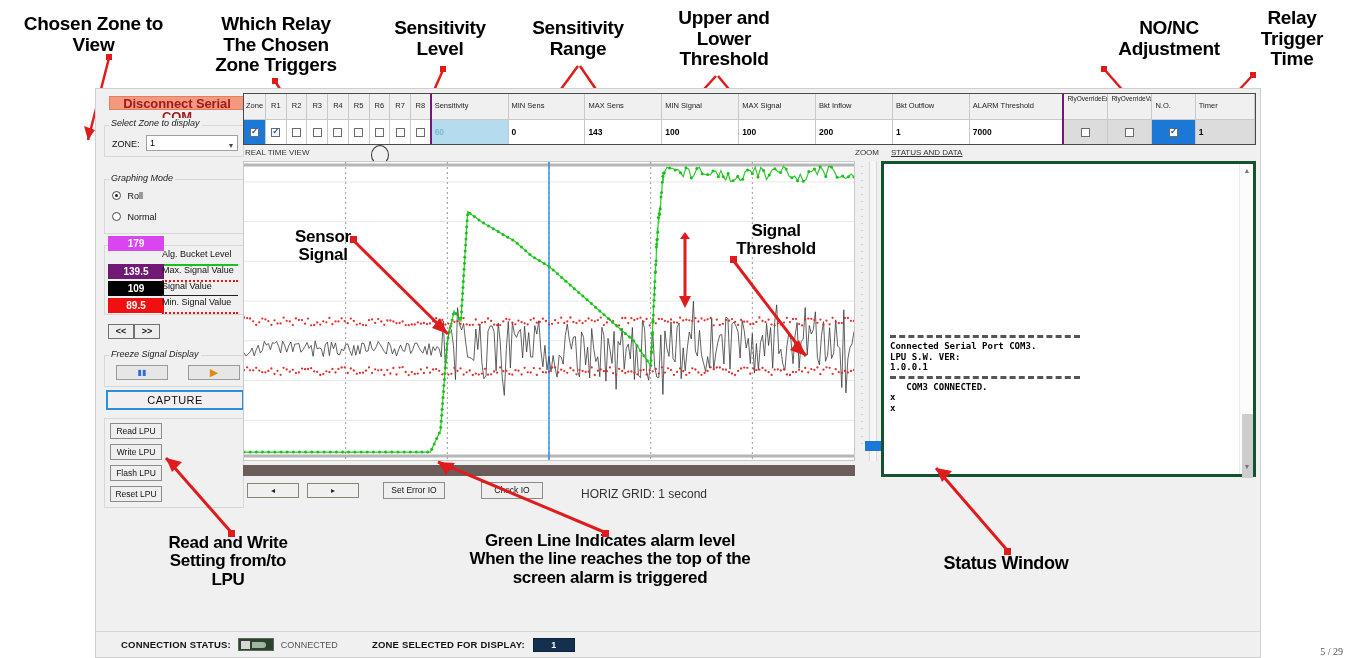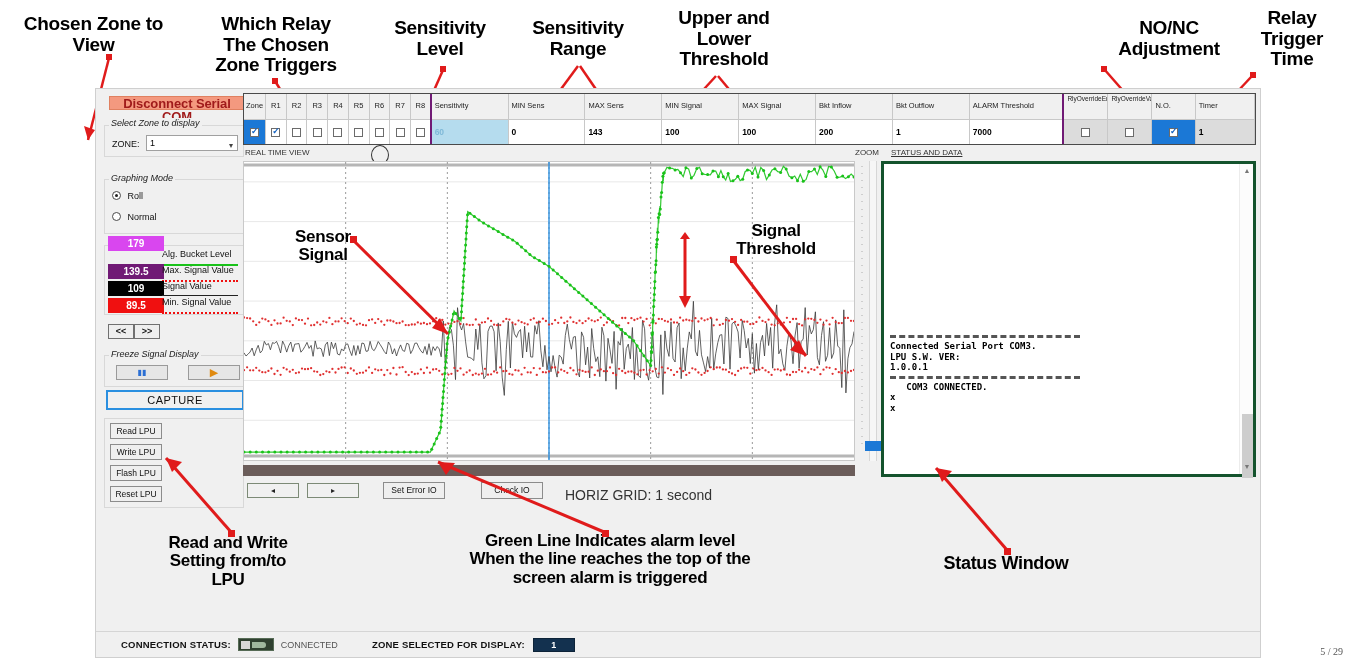--- a/index.html
+++ b/index.html
@@ -137,21 +137,21 @@
     background:#6b5d5a;
   }
   .botbtn {
     position:absolute; background:#f0f0f0; border:1px solid #7c8a76;
     font-size:8px; color:#222; text-align:center;
   }
   .botbtn2 {
     position:absolute; background:#efefef; border:1px solid #8c8c8c;
     font-size:8.5px; color:#111; text-align:center;
   }
-  .hgrid-lbl { position:absolute; left:322px; top:340px; font-size:14px; color:#333; }
+  .hgrid-lbl { position:absolute; left:338px; top:340px; font-size:12px; color:#333; }
 
   
   #zoomcol { position:absolute; left:612px; top:0px; width:50px; height:340px; }
   #zoomtrack {
     position:absolute; left:14px; top:14px; width:8px; height:300px;
     background:#f6f6f6; border-left:1px solid #d6d6d6; border-right:1px solid #d6d6d6;
   }
   #zoomhandle {
     position:absolute; left:10px; top:294px; width:16px; height:10px;
     background:#1b78d6;

